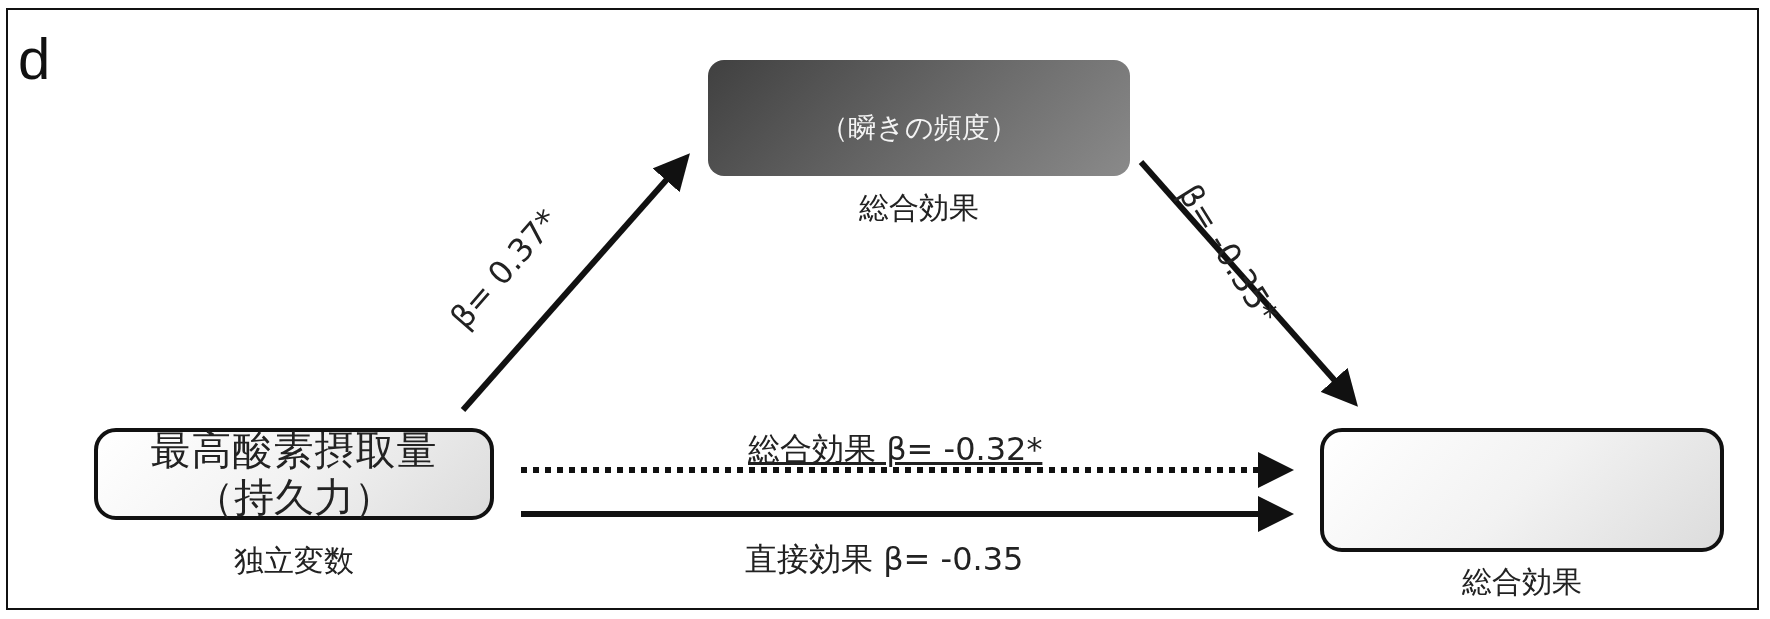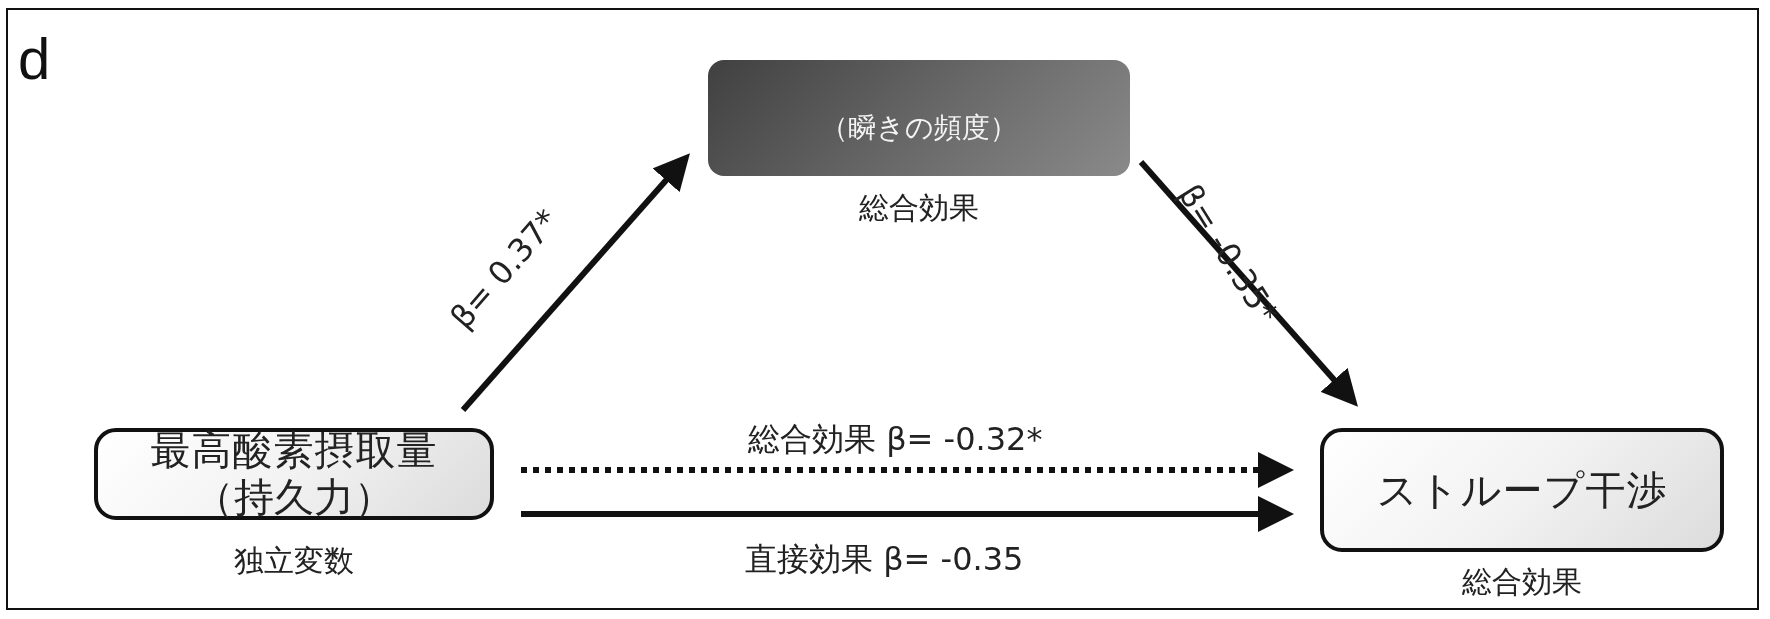--- a/index.html
+++ b/index.html
@@ -37,21 +37,20 @@
 </div>
 <div class="role" style="left:769px; top:188px;">総合効果</div>
 
 <div class="node light" style="left:94px; top:428px; width:400px; height:92px;">
   <div class="main">最高酸素摂取量</div>
   <div class="sub">（持久力）</div>
 </div>
 <div class="role" style="left:144px; top:541px;">独立変数</div>
 
 <div class="node light" style="left:1320px; top:428px; width:404px; height:124px;">
-  <div class="main">ストループ干渉</div>
 </div>
 <div class="role" style="left:1372px; top:562px;">総合効果</div>
 
 <svg class="arrows" width="1770" height="619">
   <defs>
     <marker id="ah" markerWidth="6" markerHeight="6" refX="4.5" refY="3" orient="auto" markerUnits="strokeWidth">
       <path d="M0,0 L6,3 L0,6 Z" fill="#111"></path>
     </marker>
   </defs>
   <g>
@@ -63,14 +62,14 @@
   <g>
     <line x1="521" y1="470" x2="1285" y2="470" stroke="#111" stroke-width="6" stroke-dasharray="6,6" marker-end="url(#ah)"></line>
   </g>
   <g>
     <line x1="521" y1="514" x2="1285" y2="514" stroke="#111" stroke-width="6" marker-end="url(#ah)"></line>
   </g>
 </svg>
 
 <div class="edge-label rot" style="left:432px; top:250px; transform: rotate(-49deg);">β= 0.37*</div>
 <div class="edge-label rot" style="left:1150px; top:235px; transform: rotate(58deg);">β= -0.35*</div>
-<div class="edge-label" style="left:748px; top:418px;">総合効果 β=  -0.32*</div>
+<div class="edge-label" style="left:748px; top:428px;text-decoration:underline;">総合効果 β=  -0.32*</div>
 <div class="edge-label" style="left:745px; top:538px;">直接効果  β=  -0.35</div>
 
 </body></html>

